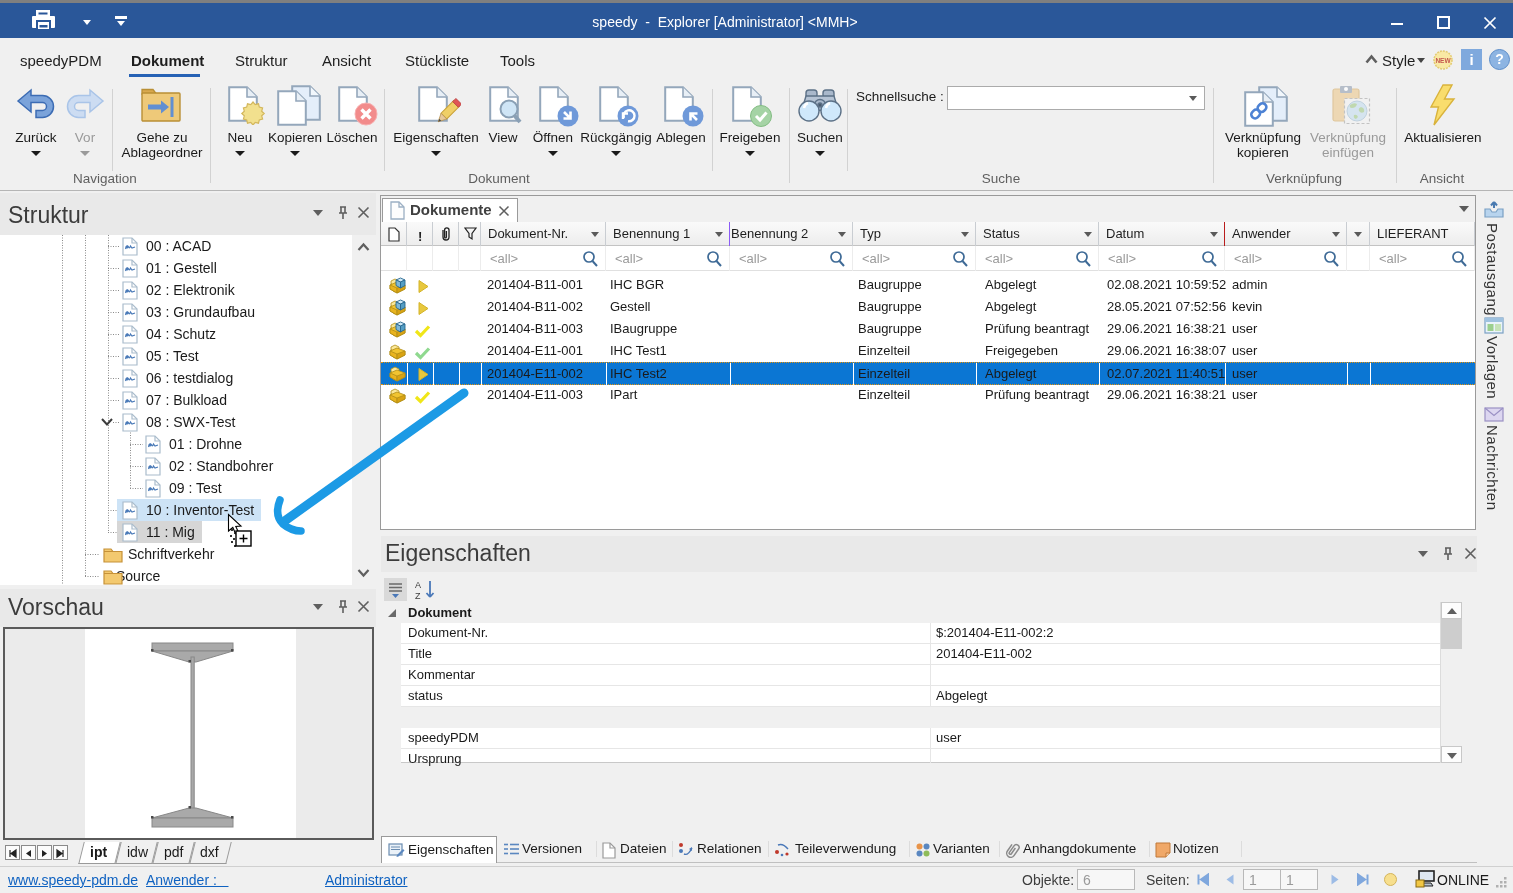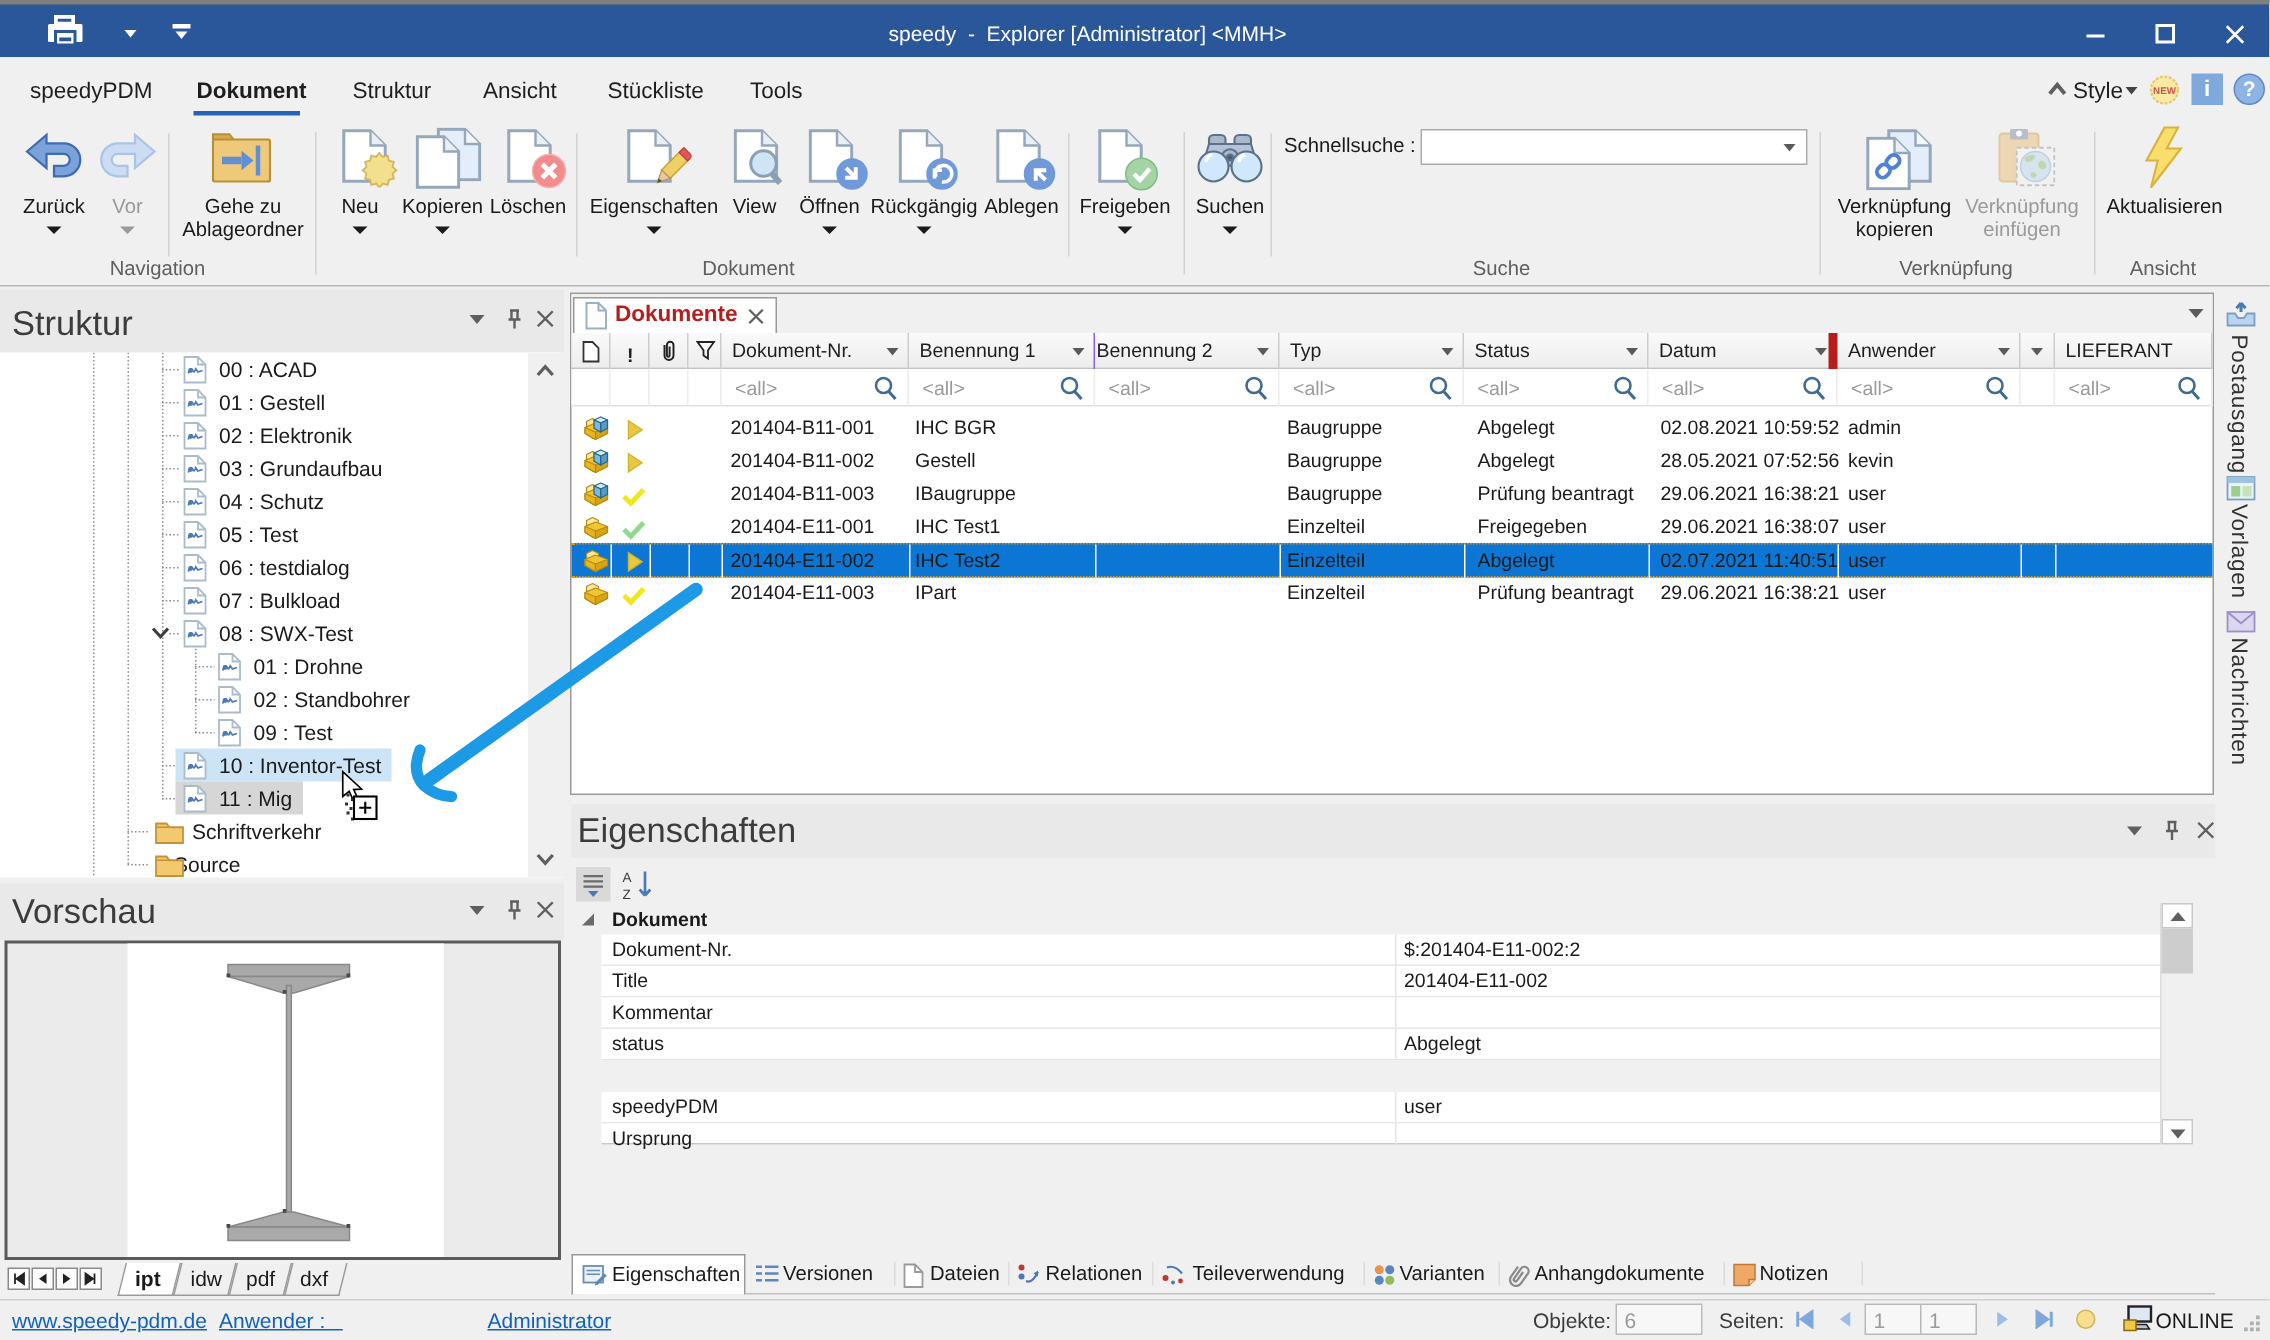--- a/index.html
+++ b/index.html
@@ -469,21 +469,21 @@
 </div>
 
 <div id="tablewrap">
 
   <div class="abs" style="left:0;top:0;width:1094px;height:26px;background:#f0f0f0"></div>
   <div class="abs" style="left:1px;top:2px;width:136px;height:24px;background:#fff;border:1px solid #9a9a9a;border-bottom:none"></div>
   <svg class="abs" style="left:9px;top:5px" width="15" height="19" viewBox="0 0 15 19">
         <path d="M1 1 H9 L14 6 V18 H1 Z" fill="#fdfdfd" stroke="#9cb0c4" stroke-width="1.3"></path>
         <path d="M9 1 V6 H14" fill="none" stroke="#9cb0c4" stroke-width="1.3"></path>
       </svg>
-  <div class="abs" style="left:29px;top:5px;font-size:15px;font-weight:bold;color:#b91c1c">Dokumente</div>
+  <div class="abs" style="left:29px;top:5px;font-size:15px;font-weight:bold;color:#404040">Dokumente</div>
   <svg class="abs" style="left:117px;top:9px" width="12" height="12" viewBox="0 0 12 12">
         <path d="M1.5 1.5 L10.5 10.5 M10.5 1.5 L1.5 10.5" stroke="#5f5f5f" stroke-width="1.5"></path>
       </svg>
   <div class="abs" style="left:1078px;top:10px;width:0;height:0;border-left:5px solid transparent;border-right:5px solid transparent;border-top:6px solid #5a5a5a"></div>
 
   <div class="abs" style="left:0;top:26px;width:1094px;height:24px;background:linear-gradient(#fafafa,#ededed);border-bottom:1px solid #c3c3c3"></div>
 
   <div class="abs" style="left:0;top:50px;width:1094px;height:25px;background:#fff;border-bottom:1px solid #e0e0e0"></div>
   <div id="hdrcells">
         <div class="hcell" style="left:0px;width:26px;top:26px;border-right:1px solid #c9cdd2">
@@ -526,21 +526,21 @@
         <div class="hcell" style="left:472px;width:123px;top:26px;border-right:1px solid #c9cdd2"><span style="margin-left:7px">Typ</span><div class="hsort" style="left:108px"></div></div>
         <div class="fcell" style="left:472px;width:123px;top:50px;border-right:1px solid #ececec"><span style="margin-left:9px">&lt;all&gt;</span><svg class="abs" style="left:98px;top:4px" width="18" height="18" viewBox="0 0 18 18">
             <circle cx="8" cy="7" r="5" fill="none" stroke="#3e6a96" stroke-width="1.7"></circle>
             <line x1="11.5" y1="11" x2="16" y2="16" stroke="#3e6a96" stroke-width="2"></line>
           </svg></div>
         <div class="hcell" style="left:595px;width:123px;top:26px;border-right:1px solid #c9cdd2"><span style="margin-left:7px">Status</span><div class="hsort" style="left:108px"></div></div>
         <div class="fcell" style="left:595px;width:123px;top:50px;border-right:1px solid #ececec"><span style="margin-left:9px">&lt;all&gt;</span><svg class="abs" style="left:98px;top:4px" width="18" height="18" viewBox="0 0 18 18">
             <circle cx="8" cy="7" r="5" fill="none" stroke="#3e6a96" stroke-width="1.7"></circle>
             <line x1="11.5" y1="11" x2="16" y2="16" stroke="#3e6a96" stroke-width="2"></line>
           </svg></div>
-        <div class="hcell" style="left:718px;width:126px;top:26px;border-right:6px solid #b91c1c"><span style="margin-left:7px">Datum</span><div class="hsort" style="left:111px"></div></div>
+        <div class="hcell" style="left:718px;width:126px;top:26px;border-right:1px solid #b91c1c"><span style="margin-left:7px">Datum</span><div class="hsort" style="left:111px"></div></div>
         <div class="fcell" style="left:718px;width:126px;top:50px;border-right:1px solid #ececec"><span style="margin-left:9px">&lt;all&gt;</span><svg class="abs" style="left:101px;top:4px" width="18" height="18" viewBox="0 0 18 18">
             <circle cx="8" cy="7" r="5" fill="none" stroke="#3e6a96" stroke-width="1.7"></circle>
             <line x1="11.5" y1="11" x2="16" y2="16" stroke="#3e6a96" stroke-width="2"></line>
           </svg></div>
         <div class="hcell" style="left:844px;width:122px;top:26px;border-right:1px solid #c9cdd2"><span style="margin-left:7px">Anwender</span><div class="hsort" style="left:107px"></div></div>
         <div class="fcell" style="left:844px;width:122px;top:50px;border-right:1px solid #ececec"><span style="margin-left:9px">&lt;all&gt;</span><svg class="abs" style="left:97px;top:4px" width="18" height="18" viewBox="0 0 18 18">
             <circle cx="8" cy="7" r="5" fill="none" stroke="#3e6a96" stroke-width="1.7"></circle>
             <line x1="11.5" y1="11" x2="16" y2="16" stroke="#3e6a96" stroke-width="2"></line>
           </svg></div>
         <div class="hcell" style="left:966px;width:23px;top:26px;border-right:1px solid #c9cdd2">

